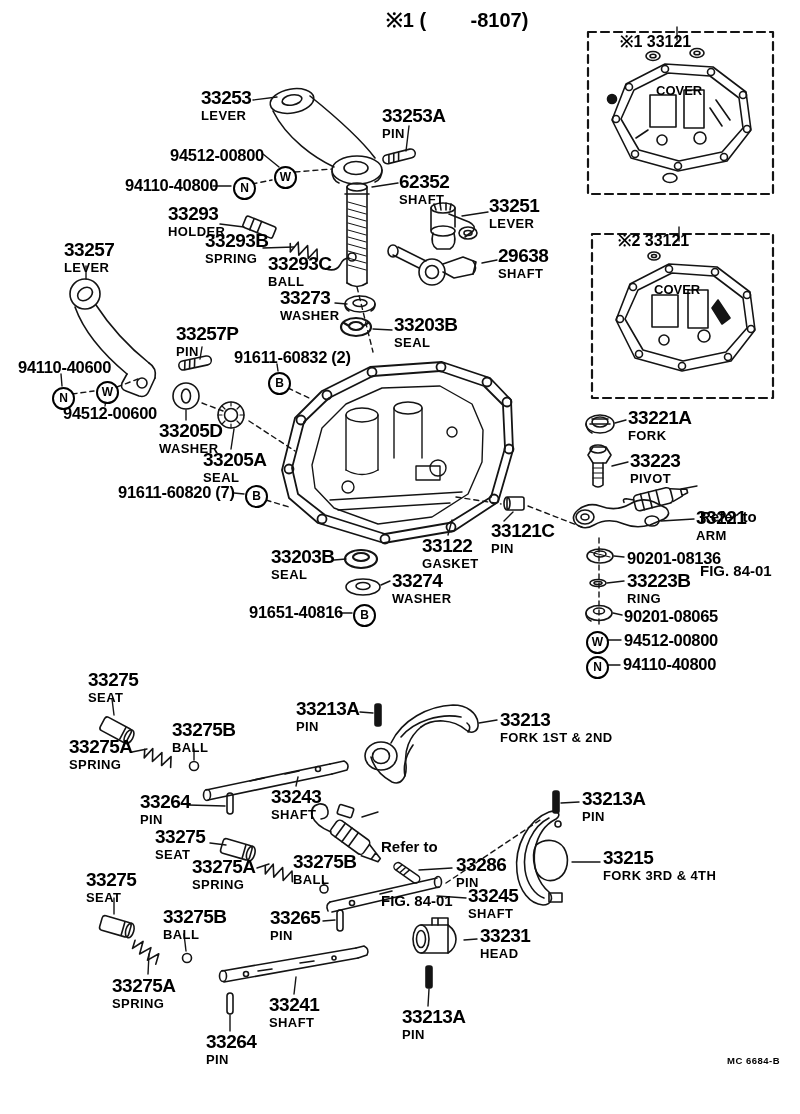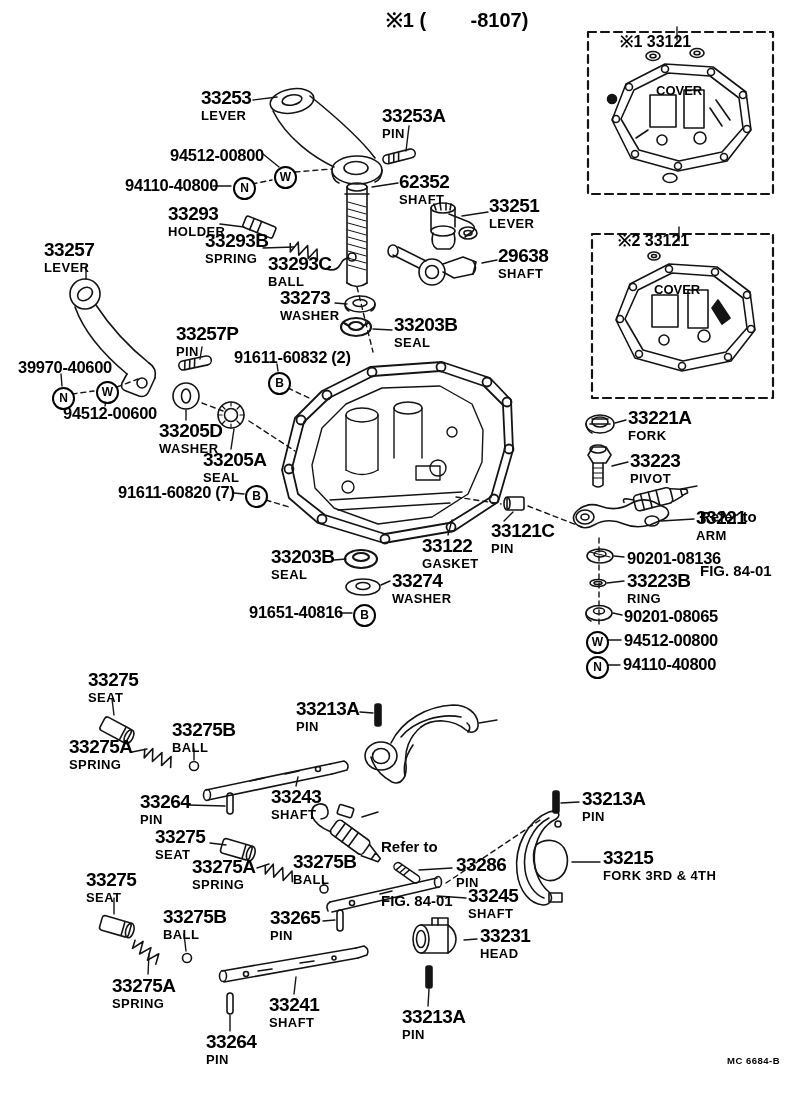--- a/index.html
+++ b/index.html
@@ -483,24 +483,24 @@
 <div class="lbl small" style="left:170px;top:147px"><div class="num">94512-00800</div></div>
 <div class="lbl small" style="left:125px;top:177px"><div class="num">94110-40800</div></div>
 <div class="lbl" style="left:399px;top:172px"><div class="num">62352</div><div class="cap">SHAFT</div></div>
 <div class="lbl" style="left:168px;top:204px"><div class="num">33293</div><div class="cap">HOLDER</div></div>
 <div class="lbl" style="left:205px;top:231px"><div class="num">33293B</div><div class="cap">SPRING</div></div>
 <div class="lbl" style="left:489px;top:196px"><div class="num">33251</div><div class="cap">LEVER</div></div>
 <div class="lbl" style="left:268px;top:254px"><div class="num">33293C</div><div class="cap">BALL</div></div>
 <div class="lbl" style="left:498px;top:246px"><div class="num">29638</div><div class="cap">SHAFT</div></div>
 <div class="lbl" style="left:280px;top:288px"><div class="num">33273</div><div class="cap">WASHER</div></div>
 <div class="lbl" style="left:394px;top:315px"><div class="num">33203B</div><div class="cap">SEAL</div></div>
-<div class="lbl" style="left:44px;top:240px"><div class="num">33257</div><div class="cap">LEVER</div></div>
+<div class="lbl" style="left:64px;top:240px"><div class="num">33257</div><div class="cap">LEVER</div></div>
 <div class="lbl" style="left:176px;top:324px"><div class="num">33257P</div><div class="cap">PIN</div></div>
 <div class="lbl small" style="left:234px;top:349px"><div class="num">91611-60832 (2)</div></div>
-<div class="lbl small" style="left:18px;top:359px"><div class="num">39970-40600</div></div>
+<div class="lbl small" style="left:18px;top:359px"><div class="num">94110-40600</div></div>
 <div class="lbl small" style="left:63px;top:405px"><div class="num">94512-00600</div></div>
 <div class="lbl" style="left:159px;top:421px"><div class="num">33205D</div><div class="cap">WASHER</div></div>
 <div class="lbl" style="left:203px;top:450px"><div class="num">33205A</div><div class="cap">SEAL</div></div>
 <div class="lbl small" style="left:118px;top:484px"><div class="num">91611-60820 (7)</div></div>
 <div class="lbl" style="left:491px;top:521px"><div class="num">33121C</div><div class="cap">PIN</div></div>
 <div class="lbl" style="left:422px;top:536px"><div class="num">33122</div><div class="cap">GASKET</div></div>
 <div class="lbl" style="left:271px;top:547px"><div class="num">33203B</div><div class="cap">SEAL</div></div>
 <div class="lbl" style="left:392px;top:571px"><div class="num">33274</div><div class="cap">WASHER</div></div>
 <div class="lbl small" style="left:249px;top:604px"><div class="num">91651-40816</div></div>
 <div class="lbl" style="left:628px;top:408px"><div class="num">33221A</div><div class="cap">FORK</div></div>
@@ -508,20 +508,21 @@
 <div class="lbl" style="left:696px;top:508px"><div class="num">33221</div><div class="cap">ARM</div></div>
 <div class="lbl small" style="left:627px;top:550px"><div class="num">90201-08136</div></div>
 <div class="lbl" style="left:627px;top:571px"><div class="num">33223B</div><div class="cap">RING</div></div>
 <div class="lbl small" style="left:624px;top:608px"><div class="num">90201-08065</div></div>
 <div class="lbl small" style="left:624px;top:632px"><div class="num">94512-00800</div></div>
 <div class="lbl small" style="left:623px;top:656px"><div class="num">94110-40800</div></div>
 <div class="lbl" style="left:88px;top:670px"><div class="num">33275</div><div class="cap">SEAT</div></div>
 <div class="lbl" style="left:172px;top:720px"><div class="num">33275B</div><div class="cap">BALL</div></div>
 <div class="lbl" style="left:69px;top:737px"><div class="num">33275A</div><div class="cap">SPRING</div></div>
 <div class="lbl" style="left:296px;top:699px"><div class="num">33213A</div><div class="cap">PIN</div></div>
+<div class="lbl" style="left:500px;top:710px"><div class="num">33213</div><div class="cap">FORK 1ST &amp; 2ND</div></div>
 <div class="lbl" style="left:140px;top:792px"><div class="num">33264</div><div class="cap">PIN</div></div>
 <div class="lbl" style="left:271px;top:787px"><div class="num">33243</div><div class="cap">SHAFT</div></div>
 <div class="lbl" style="left:582px;top:789px"><div class="num">33213A</div><div class="cap">PIN</div></div>
 <div class="lbl" style="left:603px;top:848px"><div class="num">33215</div><div class="cap">FORK 3RD &amp; 4TH</div></div>
 <div class="lbl" style="left:456px;top:855px"><div class="num">33286</div><div class="cap">PIN</div></div>
 <div class="lbl" style="left:155px;top:827px"><div class="num">33275</div><div class="cap">SEAT</div></div>
 <div class="lbl" style="left:192px;top:857px"><div class="num">33275A</div><div class="cap">SPRING</div></div>
 <div class="lbl" style="left:293px;top:852px"><div class="num">33275B</div><div class="cap">BALL</div></div>
 <div class="lbl" style="left:468px;top:886px"><div class="num">33245</div><div class="cap">SHAFT</div></div>
 <div class="lbl" style="left:86px;top:870px"><div class="num">33275</div><div class="cap">SEAT</div></div>

